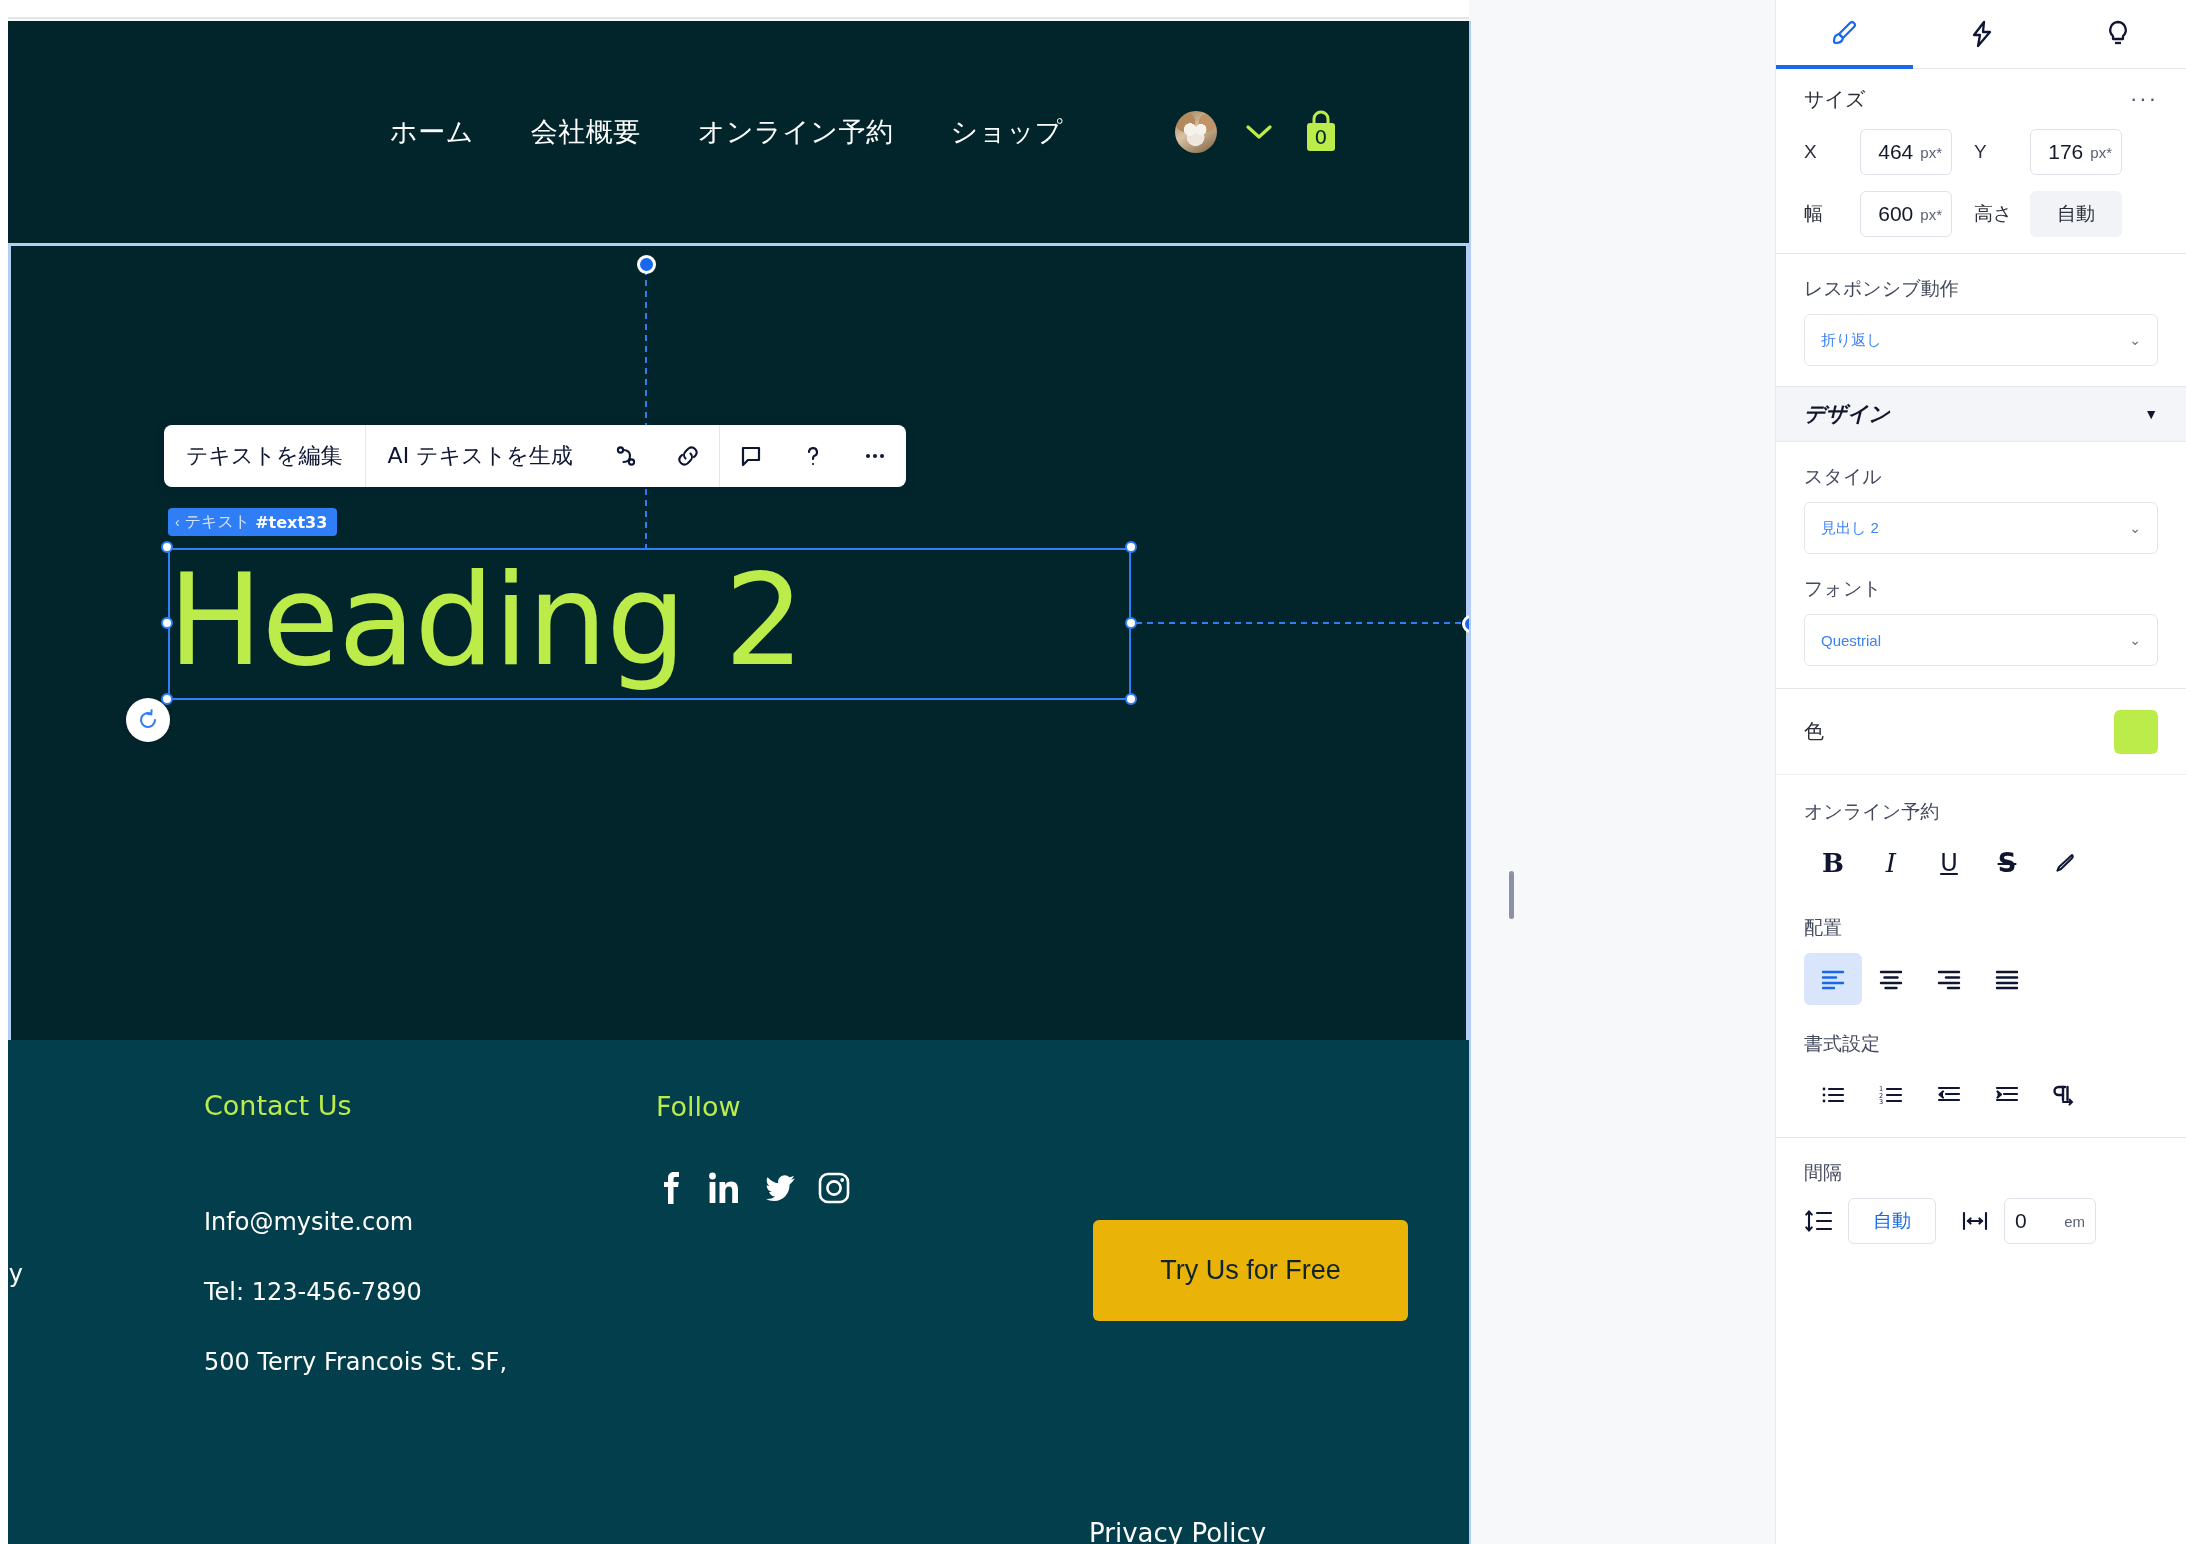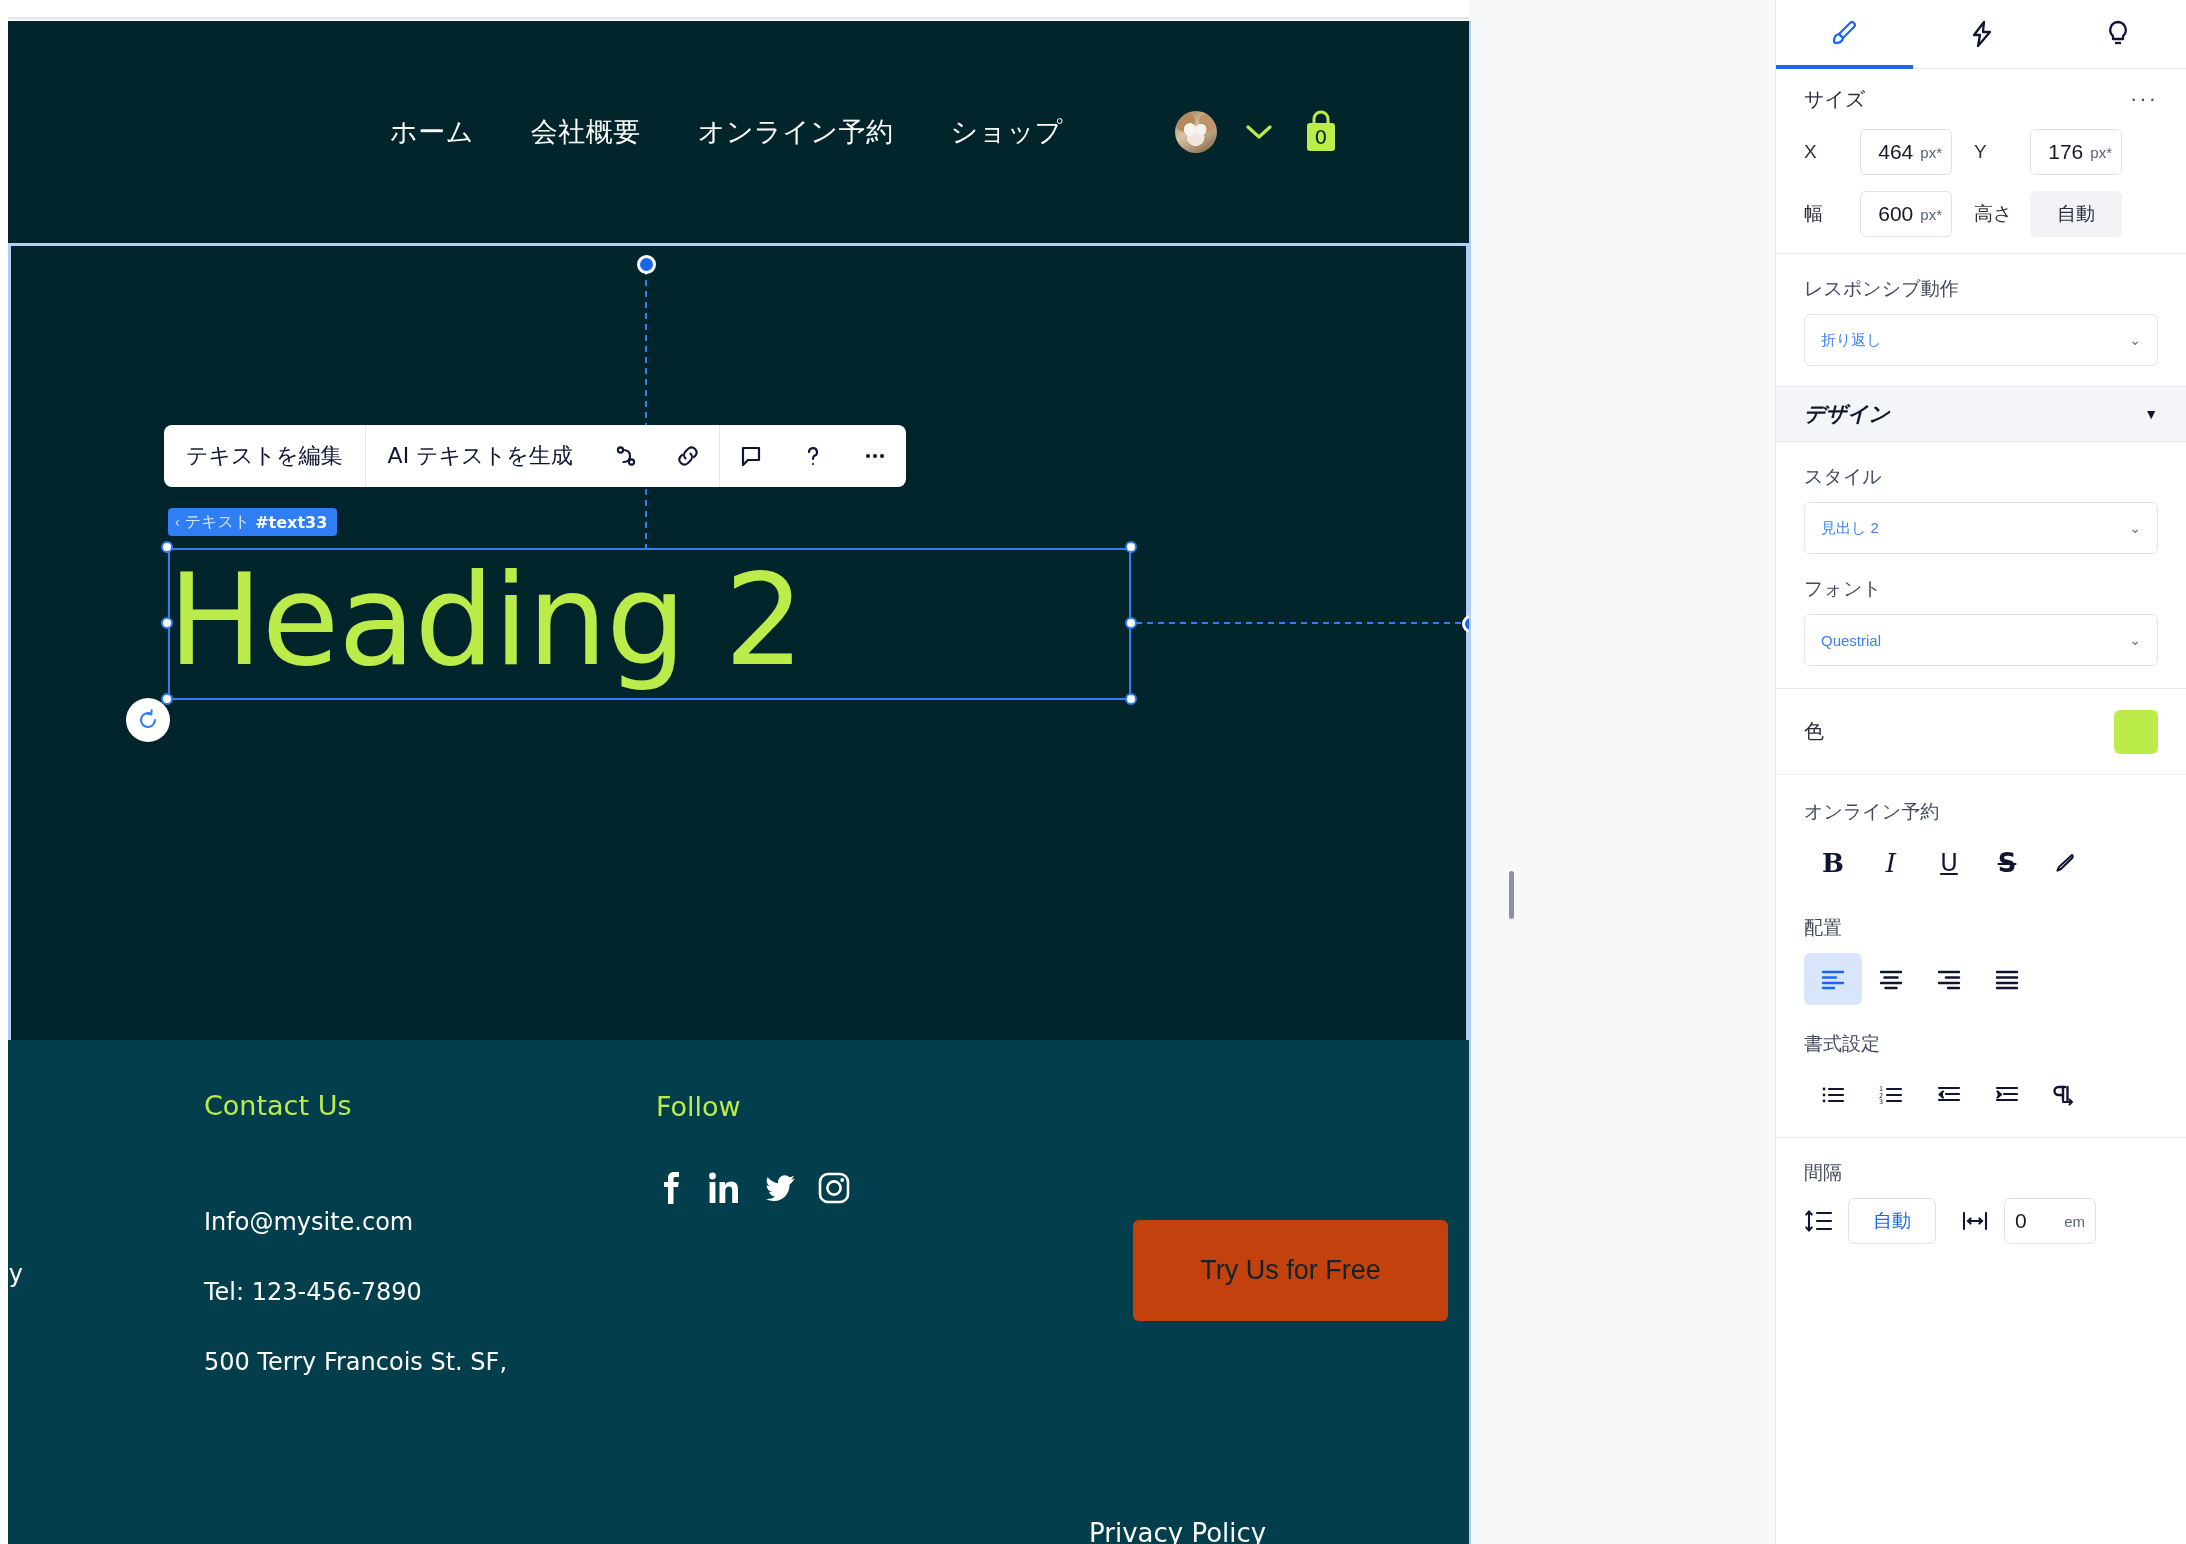--- a/index.html
+++ b/index.html
@@ -186,25 +186,24 @@
     white-space: nowrap;
   }
   .f-line {
     position: absolute; color: #ffffff;
     font-size: 24px; font-family: "DejaVu Sans", sans-serif;
     white-space: nowrap;
   }
   #cta-btn {
     position: absolute; left: 1085px; top: 1199px;
     width: 315px; height: 101px;
-    background: #c2410c; border-radius: 6px;
+    background: #eab308; border-radius: 6px;
     display: flex; align-items: center; justify-content: center;
     color: #10242c; font-size: 27px; cursor: pointer;
     font-family: "Liberation Sans", sans-serif;
-    margin-left: 40px;
   }
   #privacy {
     position: absolute; left: 1081px; top: 1497px;
     color: #ffffff; font-size: 26px;
     text-decoration: underline; cursor: pointer;
     font-family: "DejaVu Sans", sans-serif;
   }
   #social {
     position: absolute; left: 648px; top: 1312px;
     display: flex; gap: 22px; align-items: center;

